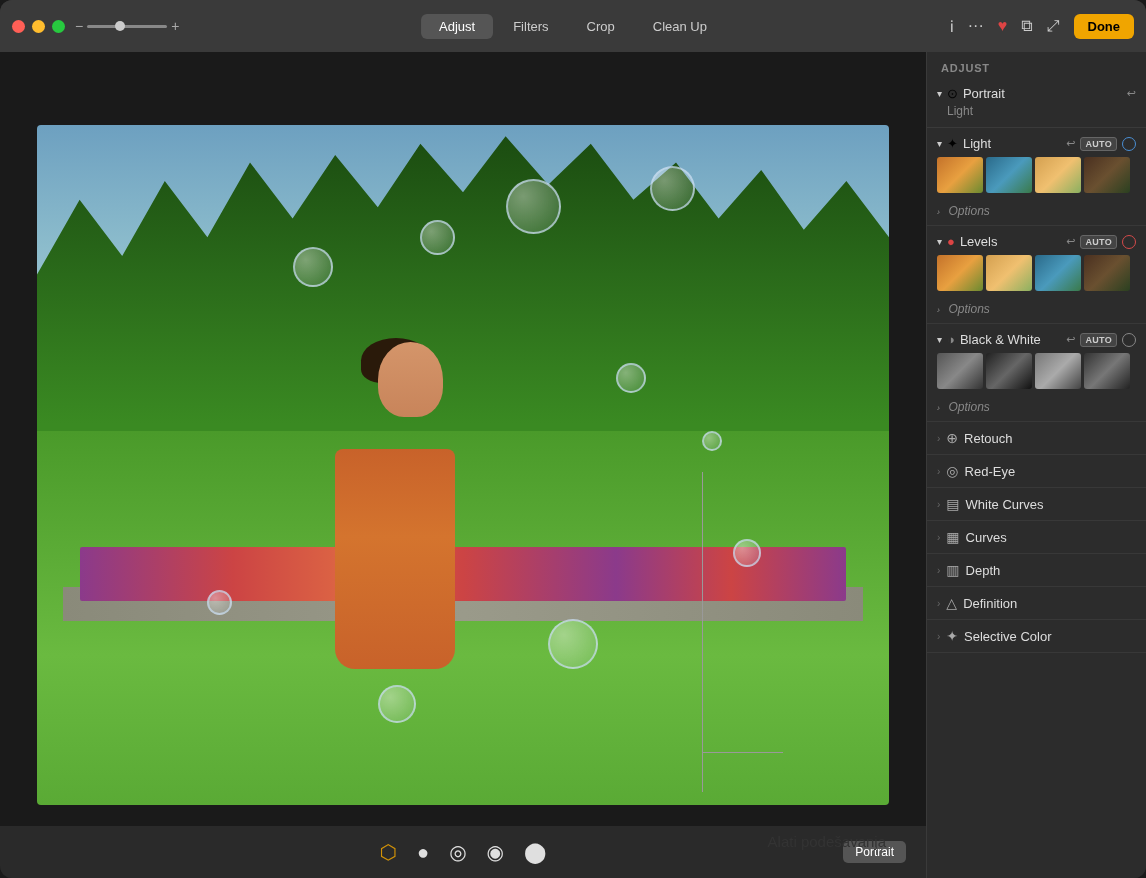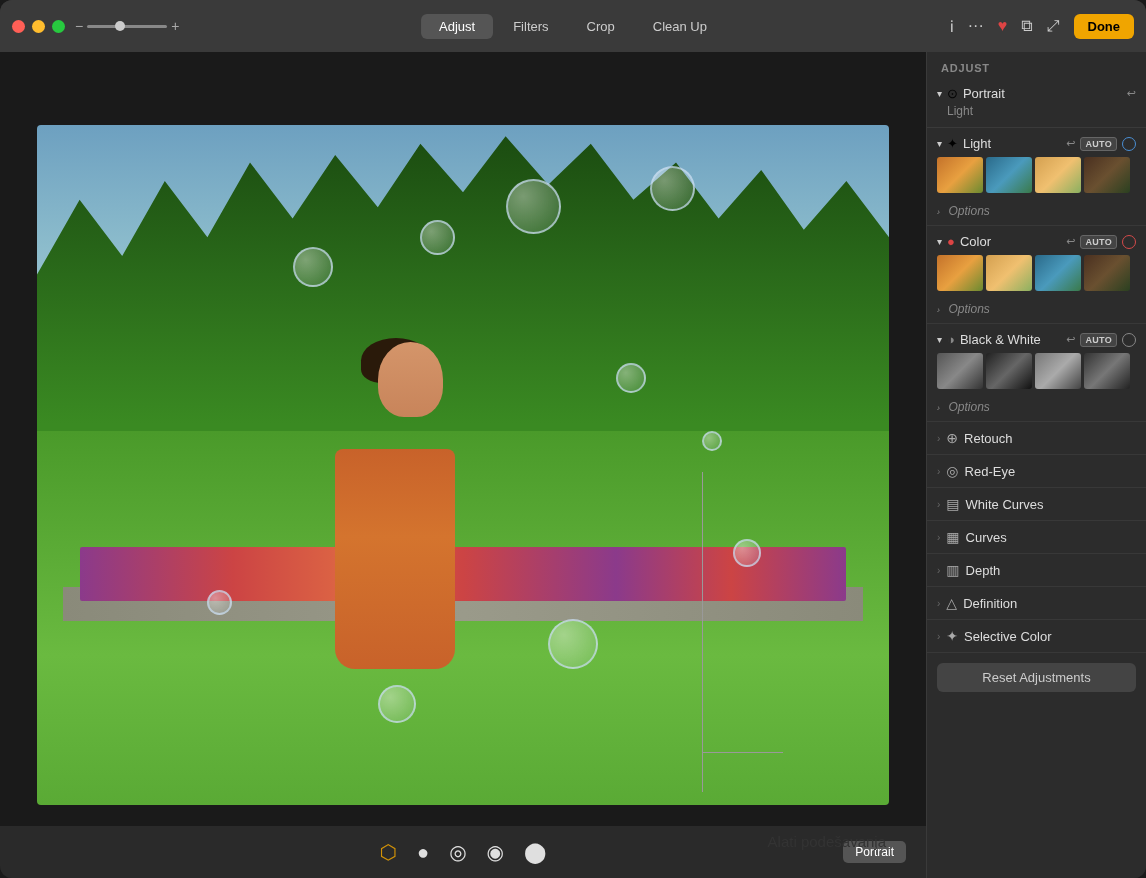--- a/index.html
+++ b/index.html
@@ -722,21 +722,21 @@
           <div class="options-row">
             <span class="options-chevron">›</span>
             <span class="options-text">Options</span>
           </div>
         </div>
 
         <div class="adjust-section">
           <div class="adjust-section-header">
             <span class="section-chevron">▾</span>
             <span class="section-icon" style="color:#d44;">●</span>
-            <span class="section-title">Color</span>
+            <span class="section-title">Levels</span>
             <span class="section-reset">↩</span>
             <span class="auto-badge">AUTO</span>
             <div class="adjust-circle color-circle"></div>
           </div>
           <div class="thumbs-strip">
             <div class="thumb thumb-warm"></div>
             <div class="thumb thumb-bright"></div>
             <div class="thumb thumb-cool"></div>
             <div class="thumb thumb-dark"></div>
           </div>
@@ -802,21 +802,20 @@
           <span class="simple-section-icon">△</span>
           <span class="simple-section-title">Definition</span>
         </div>
 
         <div class="simple-section">
           <span class="simple-chevron">›</span>
           <span class="simple-section-icon">✦</span>
           <span class="simple-section-title">Selective Color</span>
         </div>
 
-        <div class="reset-button">Reset Adjustments</div>
 
       </div>
     </div>
   </div>
 
   <div style="position:absolute;bottom:28px;right:260px;font-size:15px;color:#333;pointer-events:none;font-family:-apple-system,sans-serif;margin-top:28px;">Alati podešavanja</div>
 
 </div>
 
 </body></html>

